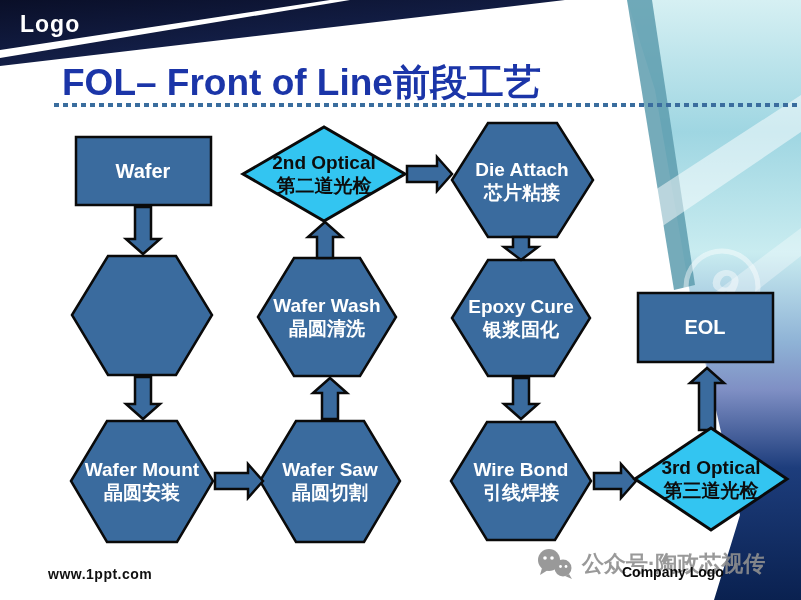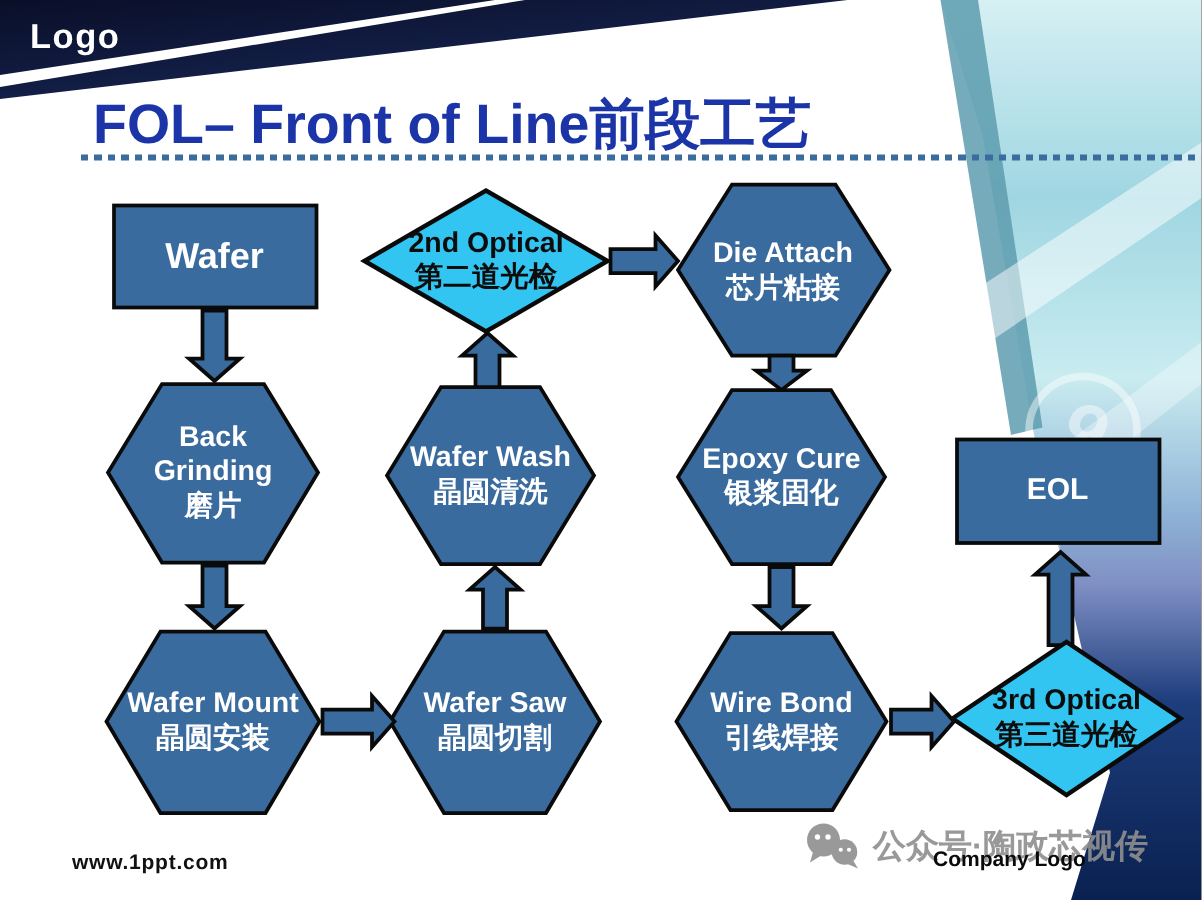--- a/index.html
+++ b/index.html
@@ -117,35 +117,31 @@
       <polygon points="594,473 594,489 621,489 621,498 636,481 621,464 621,473"></polygon>
       <polygon points="699,430 715,430 715,383 724,383 707,368 690,383 699,383"></polygon>
     </g>
 
     <g fill="#33c5f1" stroke="#0a0a0a" stroke-width="3">
       <polygon points="243,174 324,127 405,174 324,221"></polygon>
       <polygon points="635,479 711,428 787,479 711,530"></polygon>
     </g>
   </svg>
 
-  <div class="node-label" style="left:143px;top:171px;width:150px;font-size:24px">
+  <div class="node-label" style="left:143px;top:171px;width:150px;font-size:20px">
     <span class="en">Wafer</span>
 
   </div>
   <div class="node-label dark" style="left:324px;top:174px;width:170px">
     <span class="en">2nd Optical</span>
     <span class="cn">第二道光检</span>
   </div>
   <div class="node-label" style="left:522px;top:181px;width:150px">
     <span class="en">Die Attach</span>
     <span class="cn">芯片粘接</span>
-  </div>
-  <div class="node-label wrap" style="left:142px;top:315px;width:100px">
-    <span class="en">Back Grinding</span>
-    <span class="cn">磨片</span>
   </div>
   <div class="node-label" style="left:327px;top:317px;width:160px">
     <span class="en">Wafer Wash</span>
     <span class="cn">晶圆清洗</span>
   </div>
   <div class="node-label" style="left:521px;top:318px;width:160px">
     <span class="en">Epoxy Cure</span>
     <span class="cn">银浆固化</span>
   </div>
   <div class="node-label" style="left:705px;top:327px;width:156px;font-size:20px">

